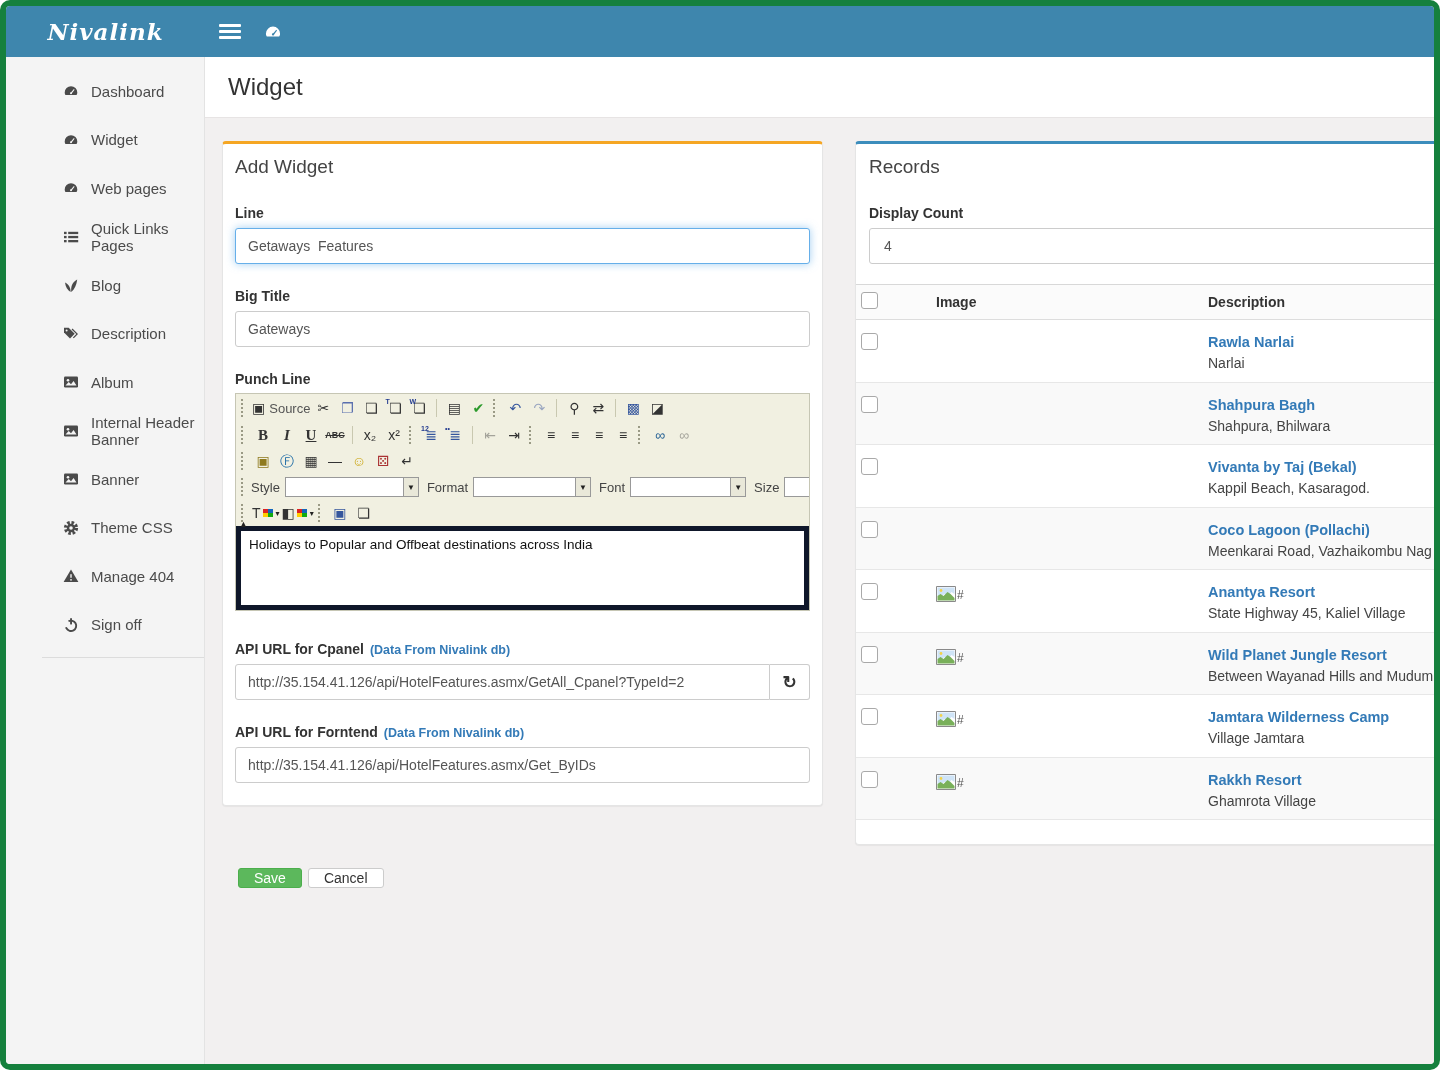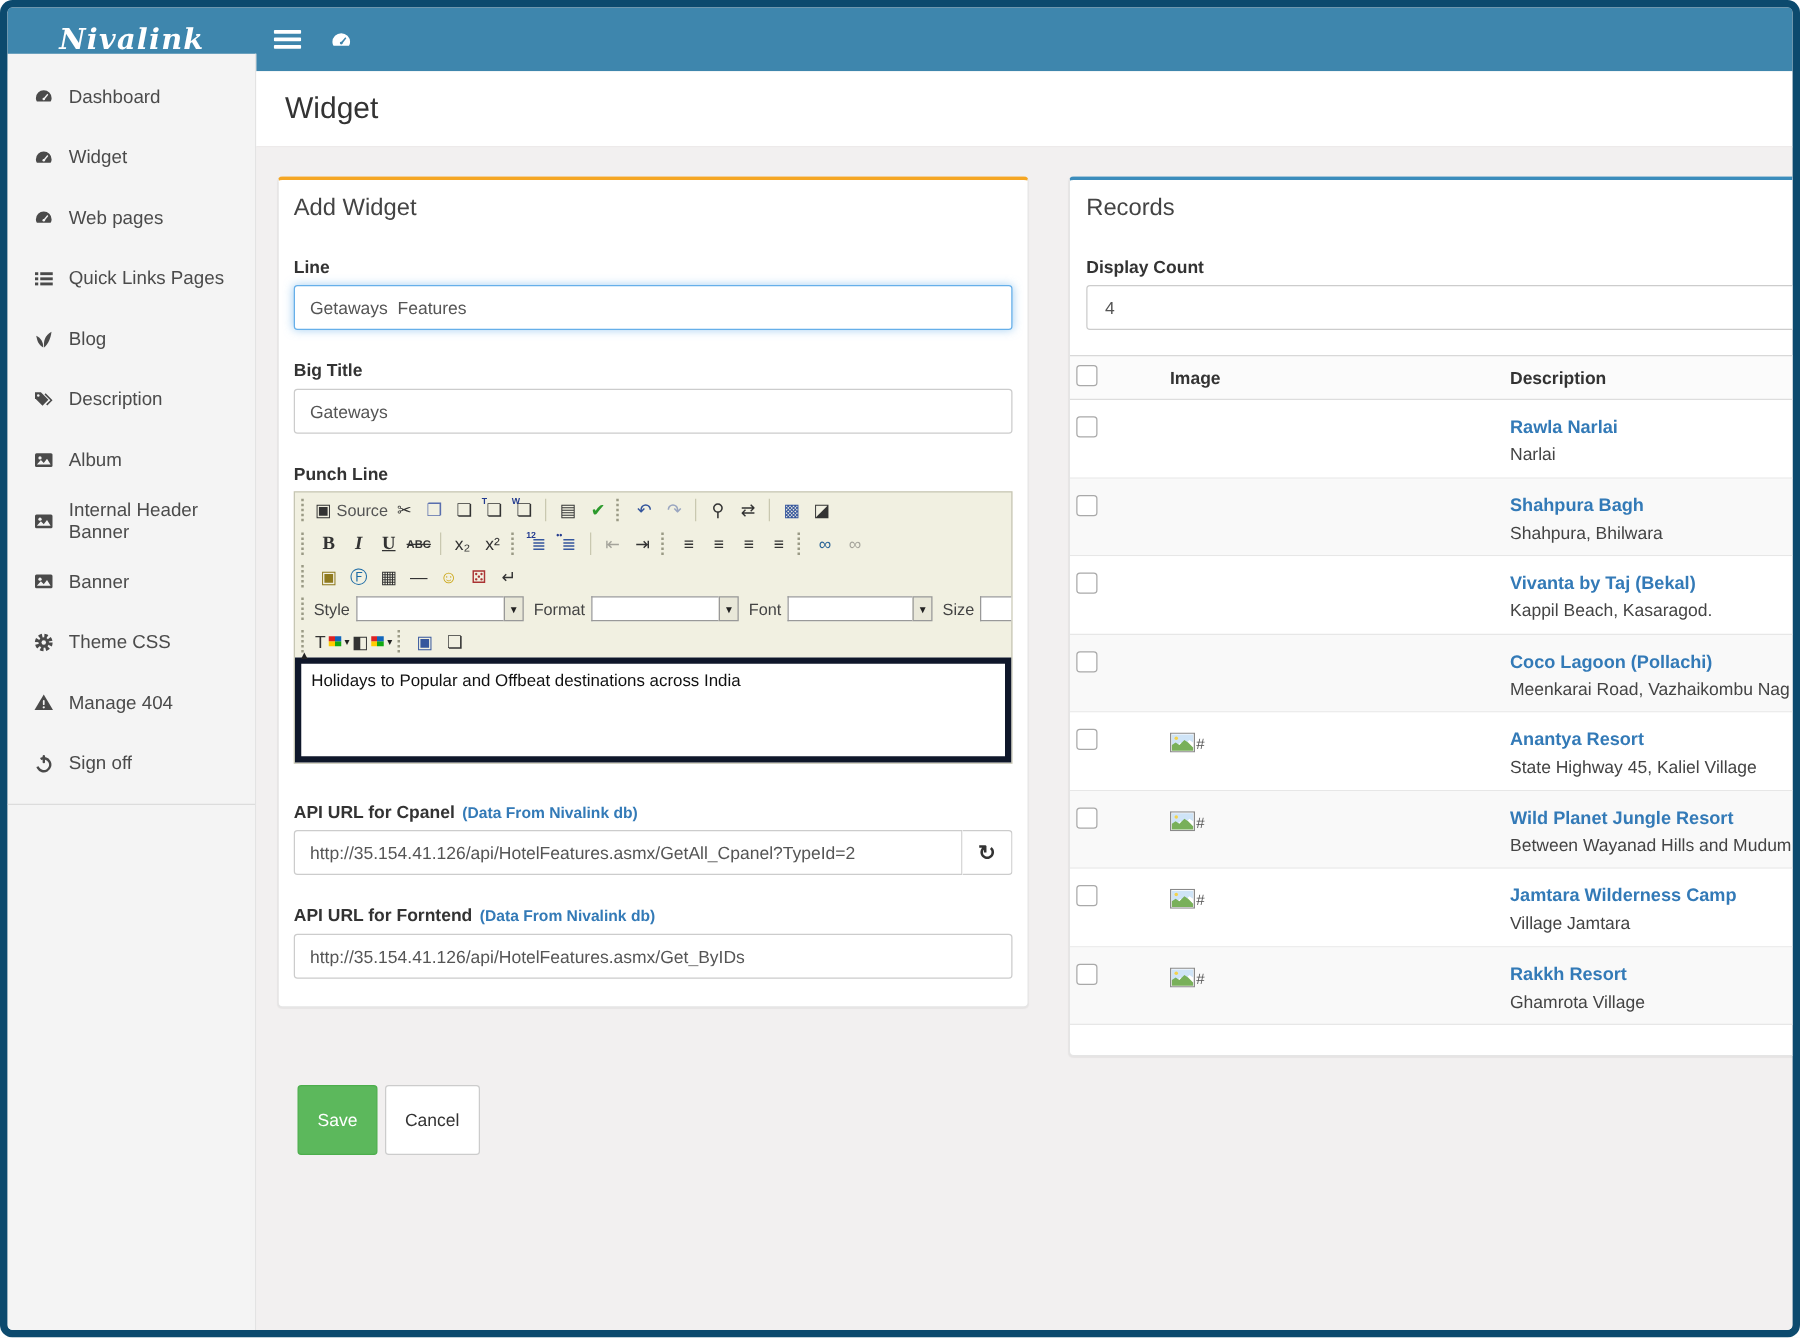--- a/index.html
+++ b/index.html
@@ -1,30 +1,30 @@
 <!DOCTYPE html>
 <html><head>
 <meta charset="utf-8">
 <style>
   * { box-sizing: border-box; margin: 0; padding: 0; }
   html,body { background:#fff; }
   body { font-family: "Liberation Sans", sans-serif; }
 
-  .frame { width:1440px; height:1070px; background:#0c4a6e; padding:6px; border-radius:10px; position:relative; }
+  .frame { width:1440px; height:1070px; background:#15803d; padding:6px; border-radius:10px; position:relative; }
   .app { position:relative; width:100%; height:100%; background:#f2f0f0; border-radius:4px; overflow:hidden; }
 
   
   .topbar { position:absolute; top:0; left:0; right:0; height:51px; background:#3e86ad; display:flex; align-items:center; --icon-bg:#3e86ad; }
   .logo-area { width:199px; text-align:center; }
   .logo { color:#fff; font-family:"DejaVu Serif", serif; font-style:italic; font-weight:bold; font-size:23px; letter-spacing:1px; }
   .hamburger { margin-left:14px; display:inline-flex; cursor:pointer; }
   .tb-dash { margin-left:22px; display:inline-flex; cursor:pointer; }
 
   
-  .sidebar { position:absolute; top:37px; left:0; bottom:0; width:199px; background:#f4f4f4; border-right:1px solid #e3e3e3; --icon-bg:#f4f4f4; }
+  .sidebar { position:absolute; top:51px; left:0; bottom:0; width:199px; background:#f4f4f4; border-right:1px solid #e3e3e3;padding-left:36px; --icon-bg:#f4f4f4; }
   .side-list { padding-top:10px; }
   .side-item { height:48.5px; display:flex; align-items:center; padding-left:20px; cursor:pointer; color:#4b4b4b; font-size:15px; }
   .side-icon { width:18px; height:16px; margin-right:11px; display:inline-flex; align-items:center; justify-content:center; color:#4a4a4a; flex:none; }
   .side-icon svg { width:16px; height:16px; }
   .side-divider { border-top:1px solid #dcdcdc; margin-top:8px; }
 
   
   .titlebar { position:absolute; top:51px; left:199px; right:0; height:61px; background:#fff; border-bottom:1px solid #e7e4e4; }
   .titlebar h1 { font-size:24px; font-weight:400; color:#333; line-height:59px; padding-left:23px; }
 
@@ -68,21 +68,21 @@
   .collapse-arrow { position:absolute; left:3px; top:126px; font-size:9px; color:#222; line-height:9px; cursor:pointer; }
   .edit-area { background:#fff; border:5px solid #0f172a; margin:0; height:84px; padding:6px 8px; font-size:13.5px; color:#111; cursor:text; }
 
   
   .igroup { display:flex; margin-bottom:22px; }
   .igroup .tinput { border-radius:3px 0 0 3px; flex:1; }
   .refresh-btn { width:40px; height:36px; border:1px solid #ccc; border-left:none; border-radius:0 3px 3px 0; background:#fff; display:flex; align-items:center; justify-content:center; font-size:17px; font-weight:700; color:#333; cursor:pointer; }
 
   
   .form-actions { position:absolute; left:33px; top:750px; display:flex; gap:6px; }
-  .btn { font-size:14px; line-height:1; padding:20px 15px; border-radius:3px; cursor:pointer; font-family:"Liberation Sans", sans-serif; }
+  .btn { font-size:14px; line-height:1; padding:2px 15px; border-radius:3px; cursor:pointer; font-family:"Liberation Sans", sans-serif; }
   .btn-save { background:#5cb85c; border:1px solid #4cae4c; color:#fff; }
   .btn-cancel { background:#fff; border:1px solid #ccc; color:#333; }
 
   
   .rtable { margin:20px -13px 0; }
   .thead { display:grid; grid-template-columns:64px 288px 1fr; height:36px; align-items:center; background:#fbfbfb; border-top:1px solid #d8d8d8; border-bottom:1px solid #ddd; }
   .thead .hcell { font-size:14px; font-weight:700; color:#333; }
   .thead .hcell.img { padding-left:16px; }
   .cb { width:17px; height:17px; border:1px solid #a9a9a9; border-radius:3px; background:#fff; display:inline-block; cursor:pointer; flex:none; }
   .cbcell { padding-left:5px; }

